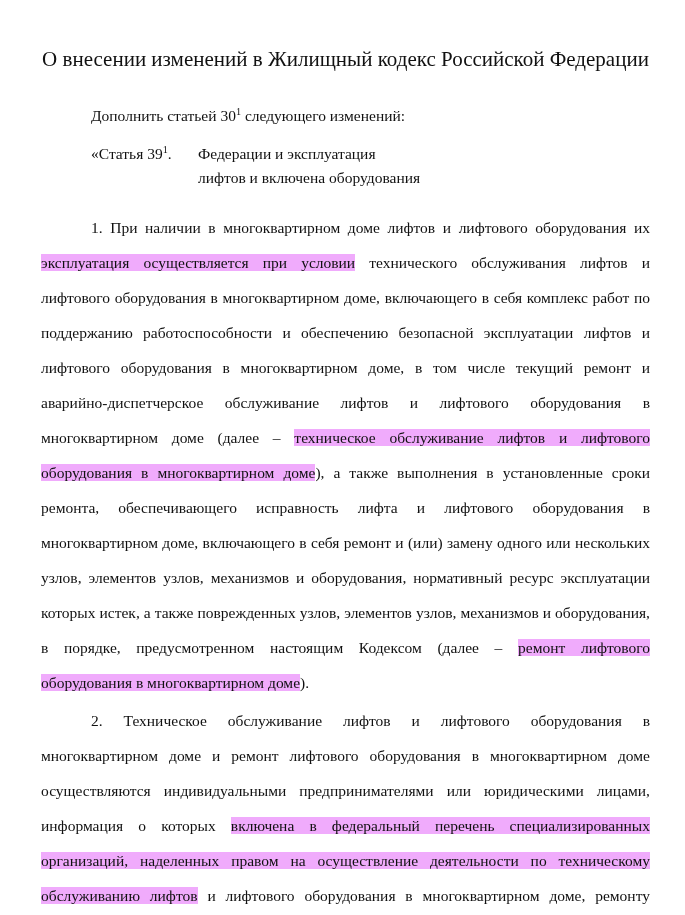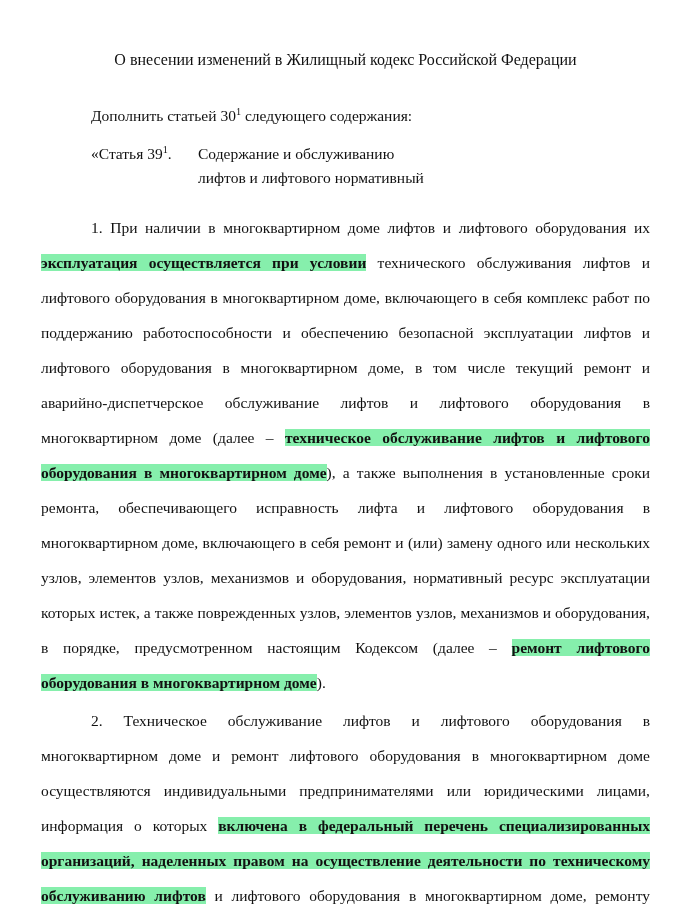--- a/index.html
+++ b/index.html
@@ -17,21 +17,21 @@
     overflow: hidden;
   }
   .doc-body {
     position: absolute;
     left: 41px;
     top: 0;
     width: 609px;
   }
   .title {
     text-align: center;
-    font-size: 16px;
+    font-size: 21px;
     line-height: 35px;
     margin-top: 42px;
     white-space: nowrap;
   }
   .lead {
     margin-top: 21px;
     font-size: 15.5px;
     line-height: 35px;
     text-indent: 50px;
   }
@@ -56,49 +56,49 @@
     line-height: 35px;
     text-align: justify;
     text-align-last: left;
     text-indent: 50px;
     margin: 0;
     hyphens: none;
   }
   .para.p1 { margin-top: 20px; }
   .para.p2 { margin-top: 3px; }
   .hl {
-    background-color: #86efac;
-    font-weight: bold;
+    background-color: #f0abfc;
+    font-weight: normal;
   }
   sup {
     font-size: 0.66em;
     line-height: 0;
     vertical-align: super;
   }
 </style>
 </head>
 <body>
 
 <div class="page">
   <div class="doc-body">
 
     <div class="title">О внесении изменений в Жилищный кодекс Российской Федерации</div>
 
     <div class="lead">
-      <span>Дополнить статьей 30</span><sup>1</sup><span> следующего содержания:</span>
+      <span>Дополнить статьей 30</span><sup>1</sup><span> следующего изменений:</span>
     </div>
 
     <div class="article-head">
       <div class="ah-row">
         <span class="ah-label"><span>«Статья 39</span><sup>1</sup><span>.</span></span>
-        <span class="ah-text">Содержание и обслуживанию</span>
+        <span class="ah-text">Федерации и эксплуатация</span>
       </div>
       <div class="ah-row">
         <span class="ah-label"></span>
-        <span class="ah-text">лифтов и лифтового нормативный</span>
+        <span class="ah-text">лифтов и включена оборудования</span>
       </div>
     </div>
 
     <p class="para p1"><span>1.</span><span> При наличии в многоквартирном доме лифтов и лифтового оборудования их </span><span class="hl">эксплуатация осуществляется при условии</span><span> технического обслуживания лифтов и лифтового оборудования в многоквартирном доме, включающего в себя комплекс работ по поддержанию работоспособности и обеспечению безопасной эксплуатации лифтов и лифтового оборудования в многоквартирном доме, в том числе текущий ремонт и аварийно-диспетчерское обслуживание лифтов и лифтового оборудования в многоквартирном доме (далее – </span><span class="hl">техническое обслуживание лифтов и лифтового оборудования в многоквартирном доме</span><span>), а также выполнения в установленные сроки ремонта, обеспечивающего исправность лифта и лифтового оборудования в многоквартирном доме, включающего в себя ремонт и (или) замену одного или нескольких узлов, элементов узлов, механизмов и оборудования, нормативный ресурс эксплуатации которых истек, а также поврежденных узлов, элементов узлов, механизмов и оборудования, в порядке, предусмотренном настоящим Кодексом (далее – </span><span class="hl">ремонт лифтового оборудования в многоквартирном доме</span><span>).</span></p>
 
     <p class="para p2"><span>2.</span><span> Техническое обслуживание лифтов и лифтового оборудования в многоквартирном доме и ремонт лифтового оборудования в многоквартирном доме осуществляются индивидуальными предпринимателями или юридическими лицами, информация о которых </span><span class="hl">включена в федеральный перечень специализированных организаций, наделенных правом на осуществление деятельности по техническому обслуживанию лифтов</span><span> и лифтового оборудования в многоквартирном доме, ремонту лифтового оборудования в многоквартирном доме (далее – специализированная лифтовая организация).</span></p>
 
   </div>
 </div>
 

